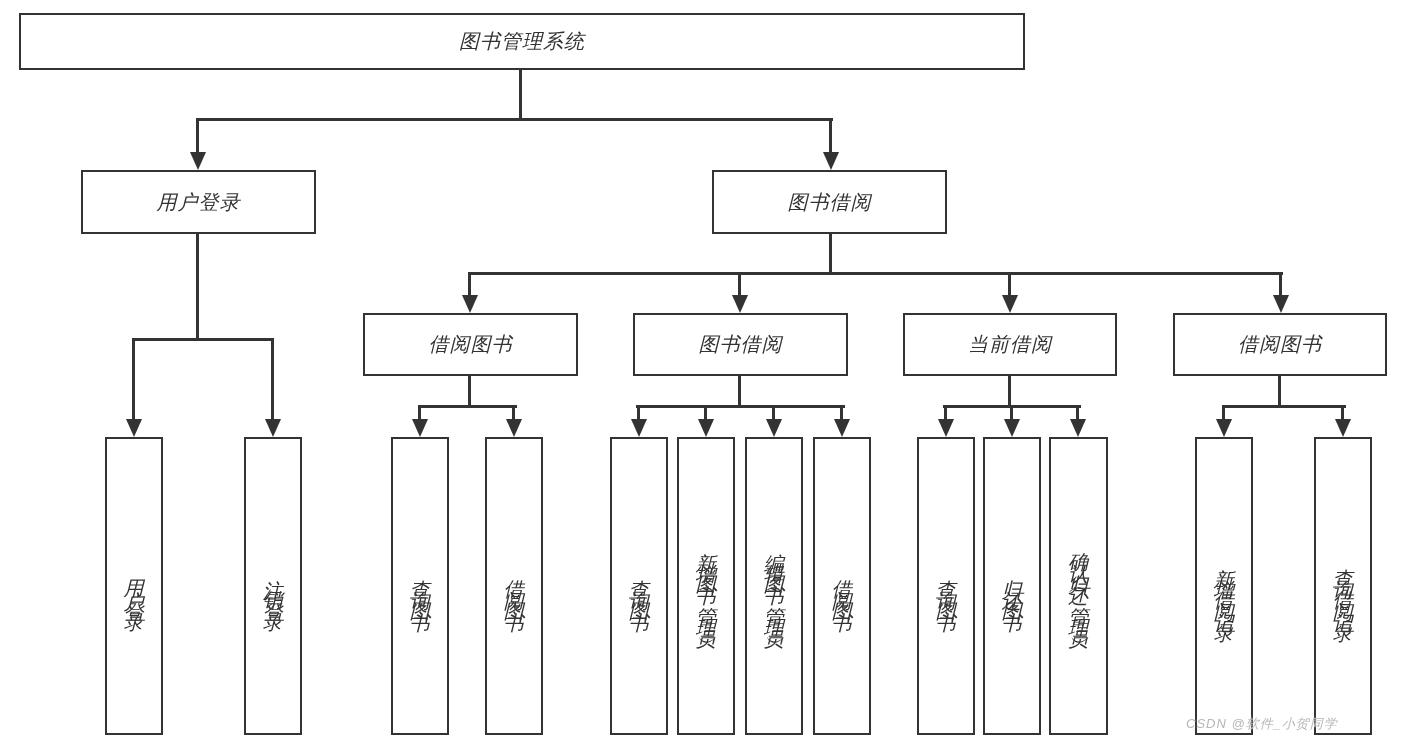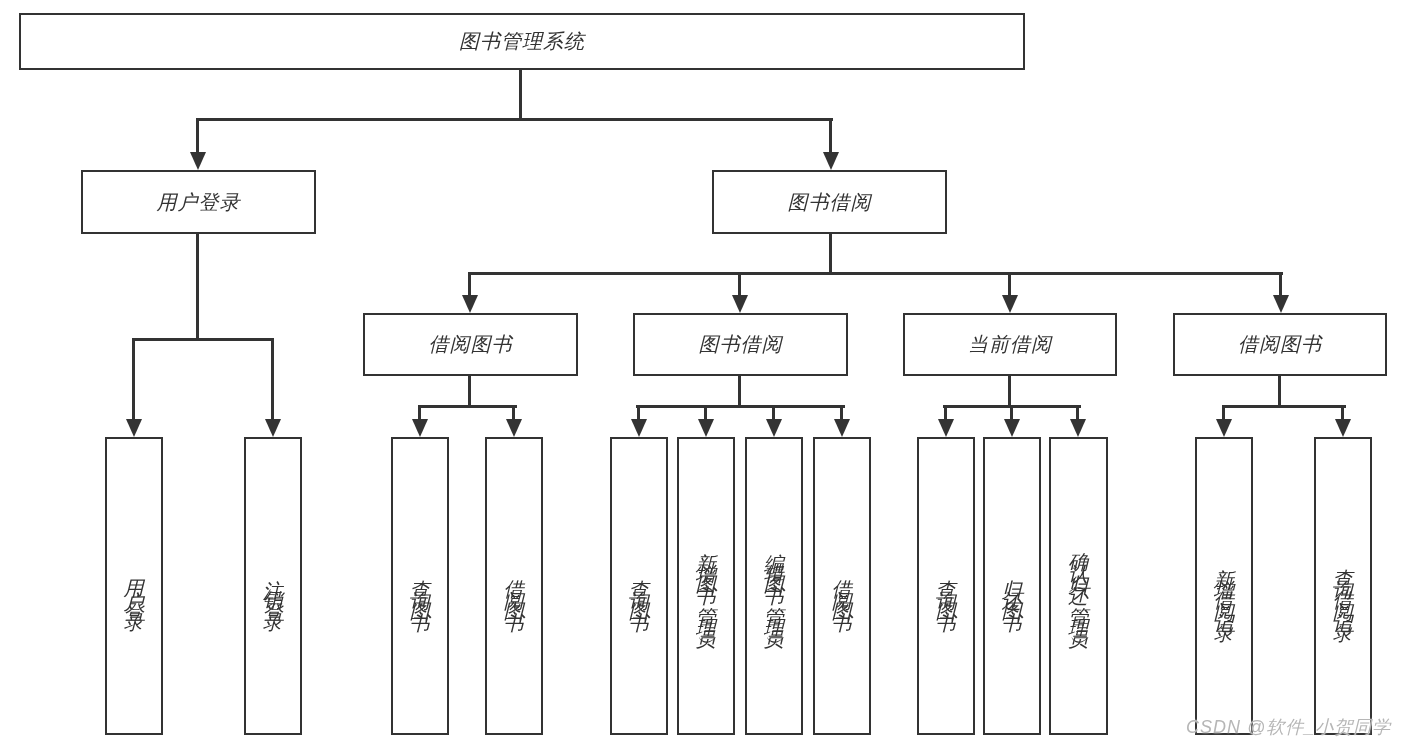--- a/index.html
+++ b/index.html
@@ -44,21 +44,21 @@
   .arrow{
     position:absolute;
     width:0;height:0;
     border-left:8px solid transparent;
     border-right:8px solid transparent;
     border-top:18px solid var(--line,#333);
   }
   .watermark{
     position:absolute;
     left:1186px;top:715px;
-    font-size:18px;
+    font-size:13px;
     color:var(--watermark,#b6b6b6);
     letter-spacing:1px;
     text-shadow:0 0 2px #fff;
     white-space:nowrap;
   }
 </style>
 </head>
 <body>
 
 <div id="stage">

